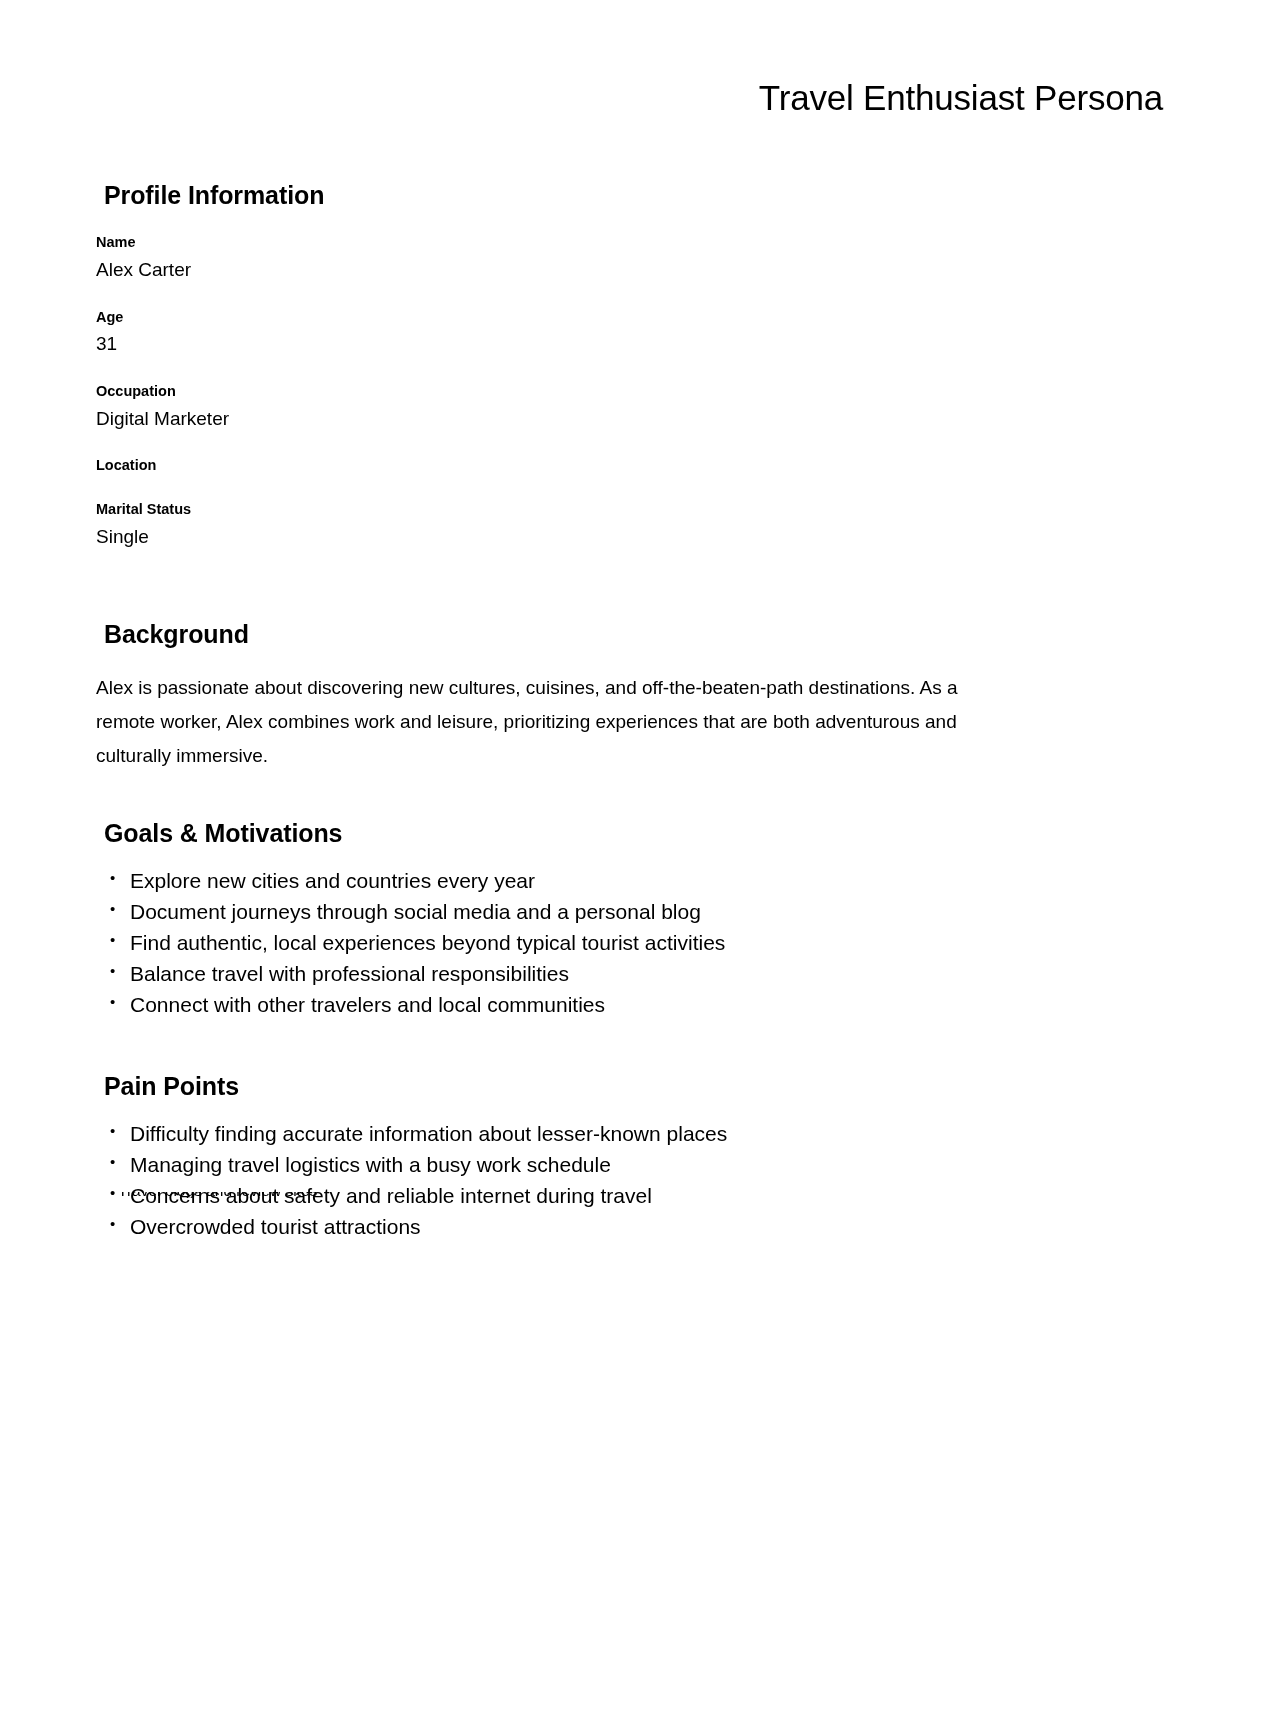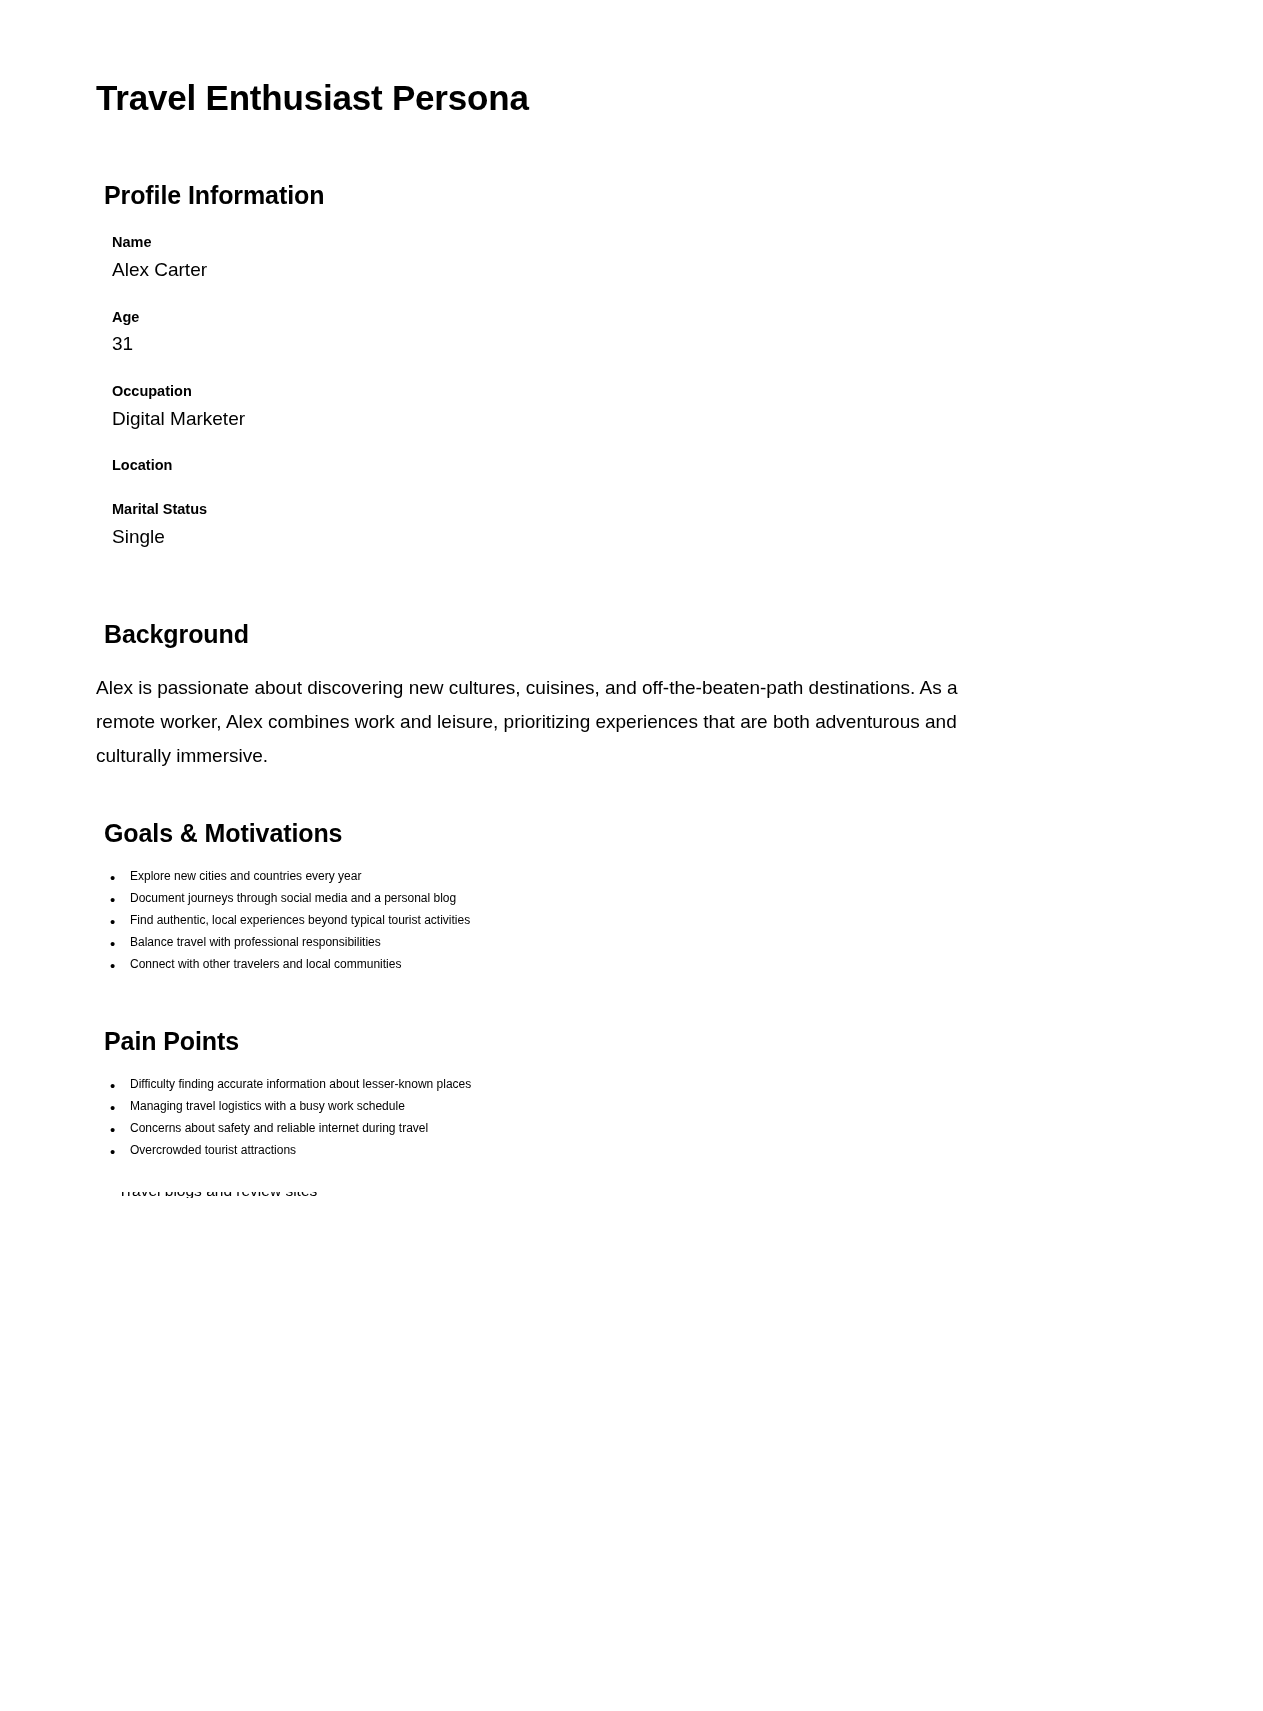--- a/index.html
+++ b/index.html
@@ -18,39 +18,39 @@
   .page {
     position: relative;
     width: 1263px;
     height: 1711px;
     background: #ffffff;
     box-sizing: border-box;
     padding: 78px 100px 0 96px;
   }
   .doc-title {
     font-size: 35px;
-    font-weight: bold;
+    font-weight: normal;
     letter-spacing: -0.2px;
     margin: 0 0 62px 0;
     line-height: 1.15;
+    text-align: right;
   }
   .section-heading {
     font-size: 25px;
     font-weight: bold;
     letter-spacing: -0.1px;
     margin: 0 0 22px 8px;
     line-height: 1.2;
   }
   .section {
     margin-bottom: 0;
   }
   .gap-lg { height: 46px; }
   .field {
     margin-bottom: 22px;
-    margin-left: 16px;
   }
   .field-label {
     font-size: 14.5px;
     font-weight: bold;
     line-height: 1.5;
     margin-bottom: 2px;
   }
   .field-value {
     font-size: 19px;
     font-weight: normal;
@@ -61,21 +61,21 @@
     line-height: 1.78;
     margin: 0;
     max-width: 900px;
   }
   ul.bullets {
     margin: 0;
     padding: 0 0 0 34px;
     list-style: none;
   }
   ul.bullets li {
-    font-size: 12px;
+    font-size: 21px;
     line-height: 1.0;
     margin-bottom: 10px;
     position: relative;
     padding-left: 0;
   }
   ul.bullets li::before {
     content: "\2022";
     position: absolute;
     left: -20px;
     top: 0;

